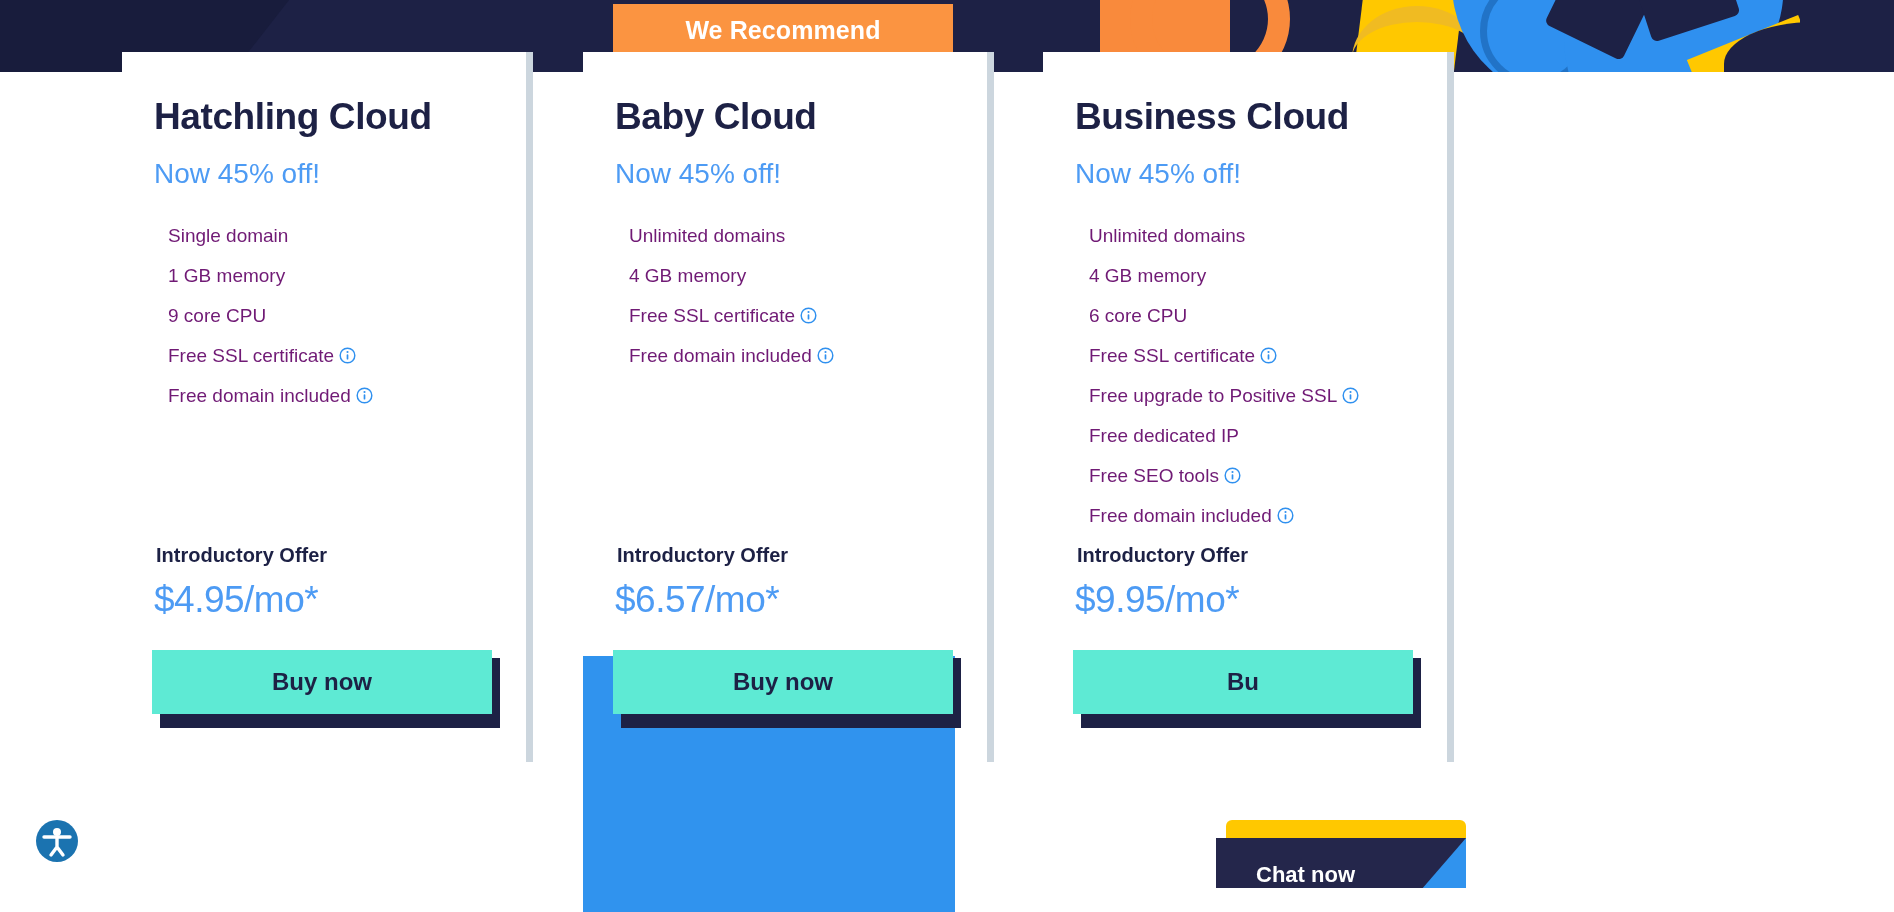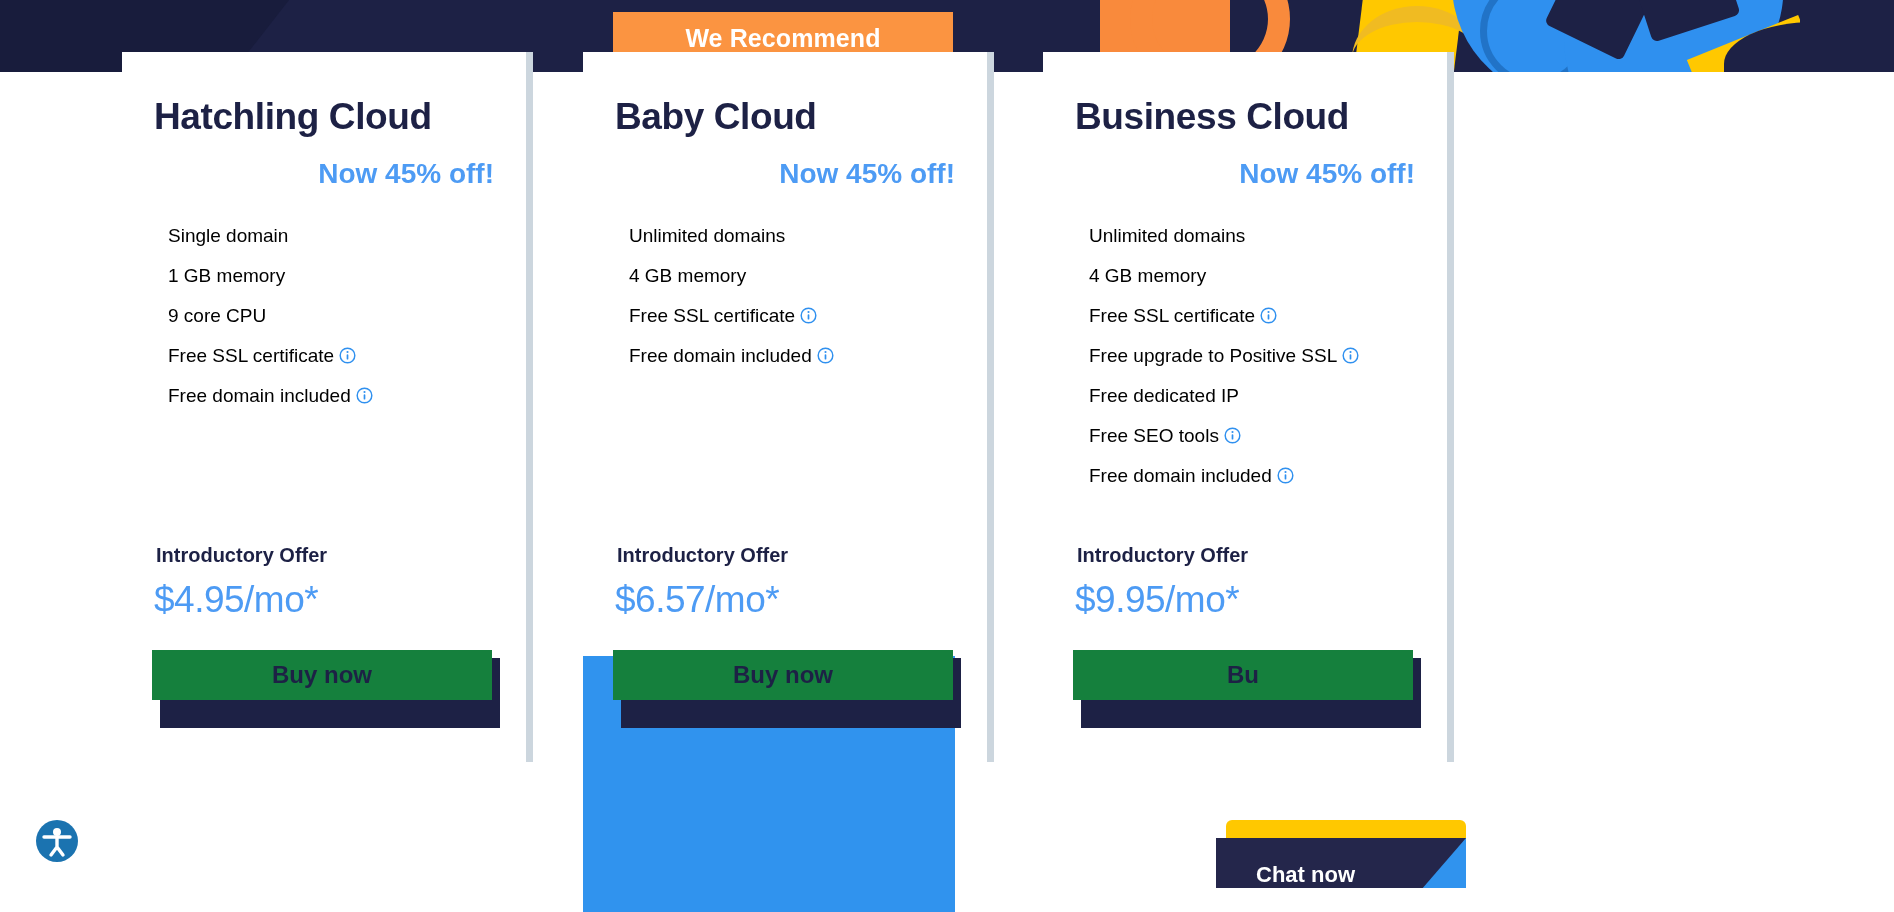--- a/index.html
+++ b/index.html
@@ -111,21 +111,21 @@
   }
   .deco-navy-right-fill {
     left: 1800px; top: 0;
     width: 94px; height: 72px;
     background: #1d2145;
   }
 
   
   .recommend-banner {
     position: absolute;
-    left: 613px; top: 12px;
+    left: 613px; top: 4px;
     width: 340px; height: 52px;
     background: #fb9441;
     display: flex;
     align-items: center;
     justify-content: center;
   }
   .recommend-banner span {
     color: #ffffff;
     font-size: 25px;
     font-weight: bold;
@@ -159,31 +159,30 @@
     margin-top: 28px;
     font-size: 37px;
     font-weight: bold;
     color: #1d2145;
     letter-spacing: -.4px;
   }
   .plan-discount {
     margin-top: 20px;
     font-size: 28px;
     color: #4d9bf4;
-    font-weight: 700;
-    text-align: right;
+    font-weight: 400;
   }
 
   .feature-list {
     margin-top: 26px;
     list-style: none;
   }
   .feature-item {
     font-size: 19px;
-    color: #000000;
+    color: #701a75;
     line-height: 40px;
     padding-left: 14px;
     white-space: nowrap;
   }
   .info-icon {
     display: inline-block;
     vertical-align: -2px;
     margin-left: 5px;
     width: 17px; height: 17px;
   }
@@ -205,22 +204,22 @@
   
   .buy-wrap { position: absolute; left: 30px; top: 598px; }
   .buy-shadow {
     position: absolute;
     left: 8px; top: 8px;
     width: 340px; height: 70px;
     background: #1d2145;
   }
   .buy-btn {
     position: relative;
-    width: 340px; height: 50px;
-    background: #15803d;
+    width: 340px; height: 64px;
+    background: #5eead4;
     border: none;
     color: #1d2145;
     font-family: "Liberation Sans", sans-serif;
     font-size: 24px;
     font-weight: bold;
     cursor: pointer;
   }
 
   
   .blue-accent {
@@ -377,20 +376,21 @@
       <button class="buy-btn">Buy now</button>
     </div>
   </div>
 
   <div class="card card-3">
     <div class="plan-title">Business Cloud</div>
     <div class="plan-discount">Now 45% off!</div>
     <ul class="feature-list">
         <li class="feature-item"><span>Unlimited domains</span></li>
         <li class="feature-item"><span>4 GB memory</span></li>
+        <li class="feature-item"><span>6 core CPU</span></li>
         <li class="feature-item"><span>Free SSL certificate</span><svg class="info-icon" viewBox="0 0 20 20">
             <circle cx="10" cy="10" r="8.6" fill="none" stroke="#2f90ef" stroke-width="1.7"></circle>
             <circle cx="10" cy="5.9" r="1.25" fill="#2f90ef"></circle>
             <rect x="9" y="8.4" width="2" height="6.4" rx="1" fill="#2f90ef"></rect>
           </svg></li>
         <li class="feature-item"><span>Free upgrade to Positive SSL</span><svg class="info-icon" viewBox="0 0 20 20">
             <circle cx="10" cy="10" r="8.6" fill="none" stroke="#2f90ef" stroke-width="1.7"></circle>
             <circle cx="10" cy="5.9" r="1.25" fill="#2f90ef"></circle>
             <rect x="9" y="8.4" width="2" height="6.4" rx="1" fill="#2f90ef"></rect>
           </svg></li>

